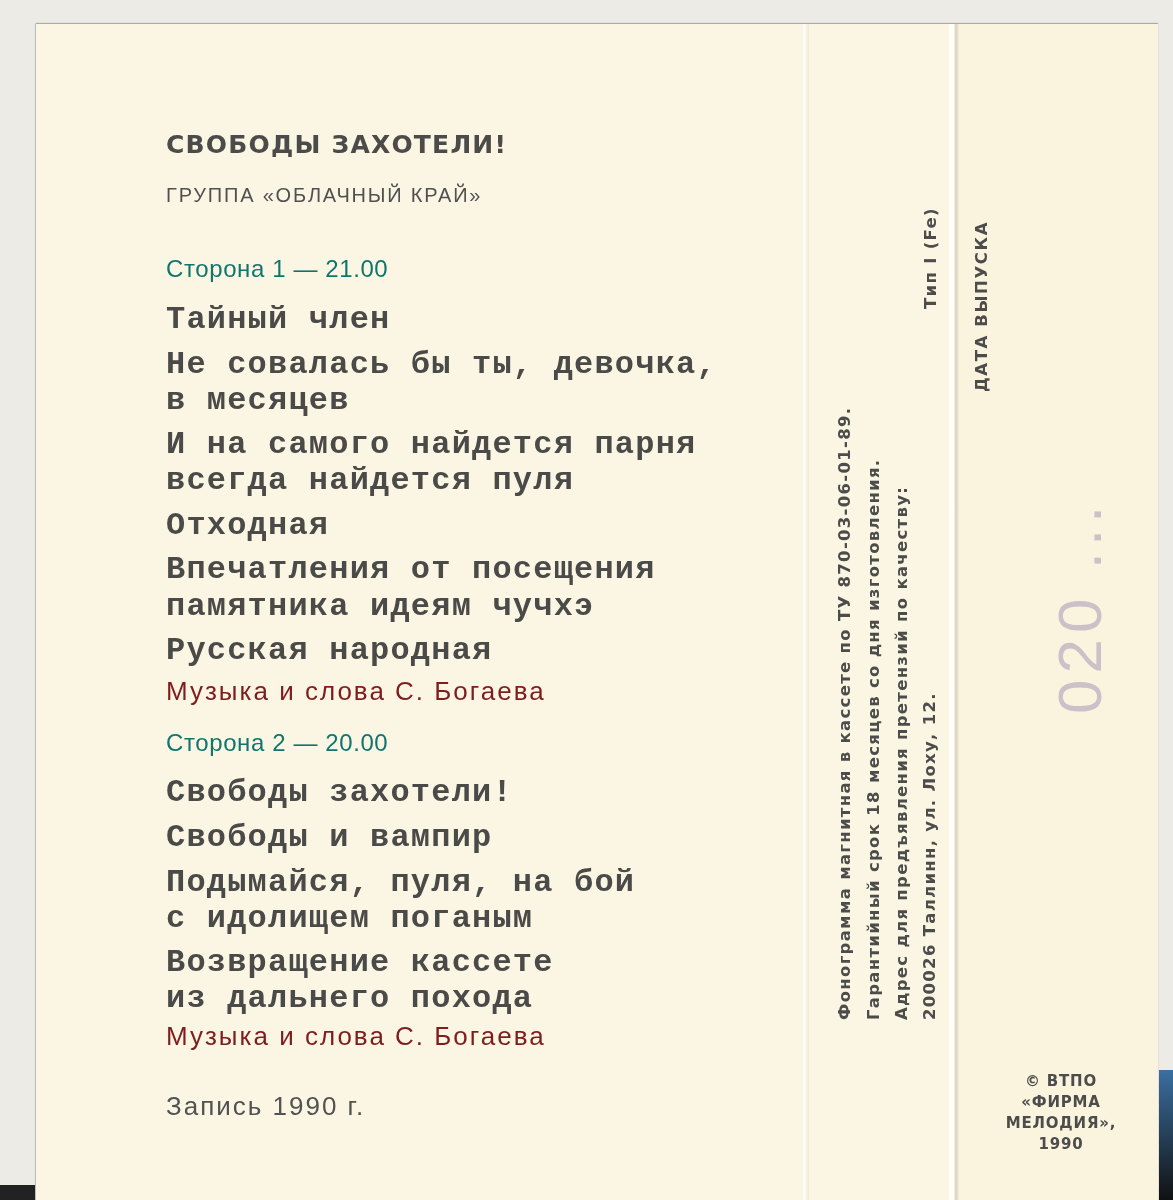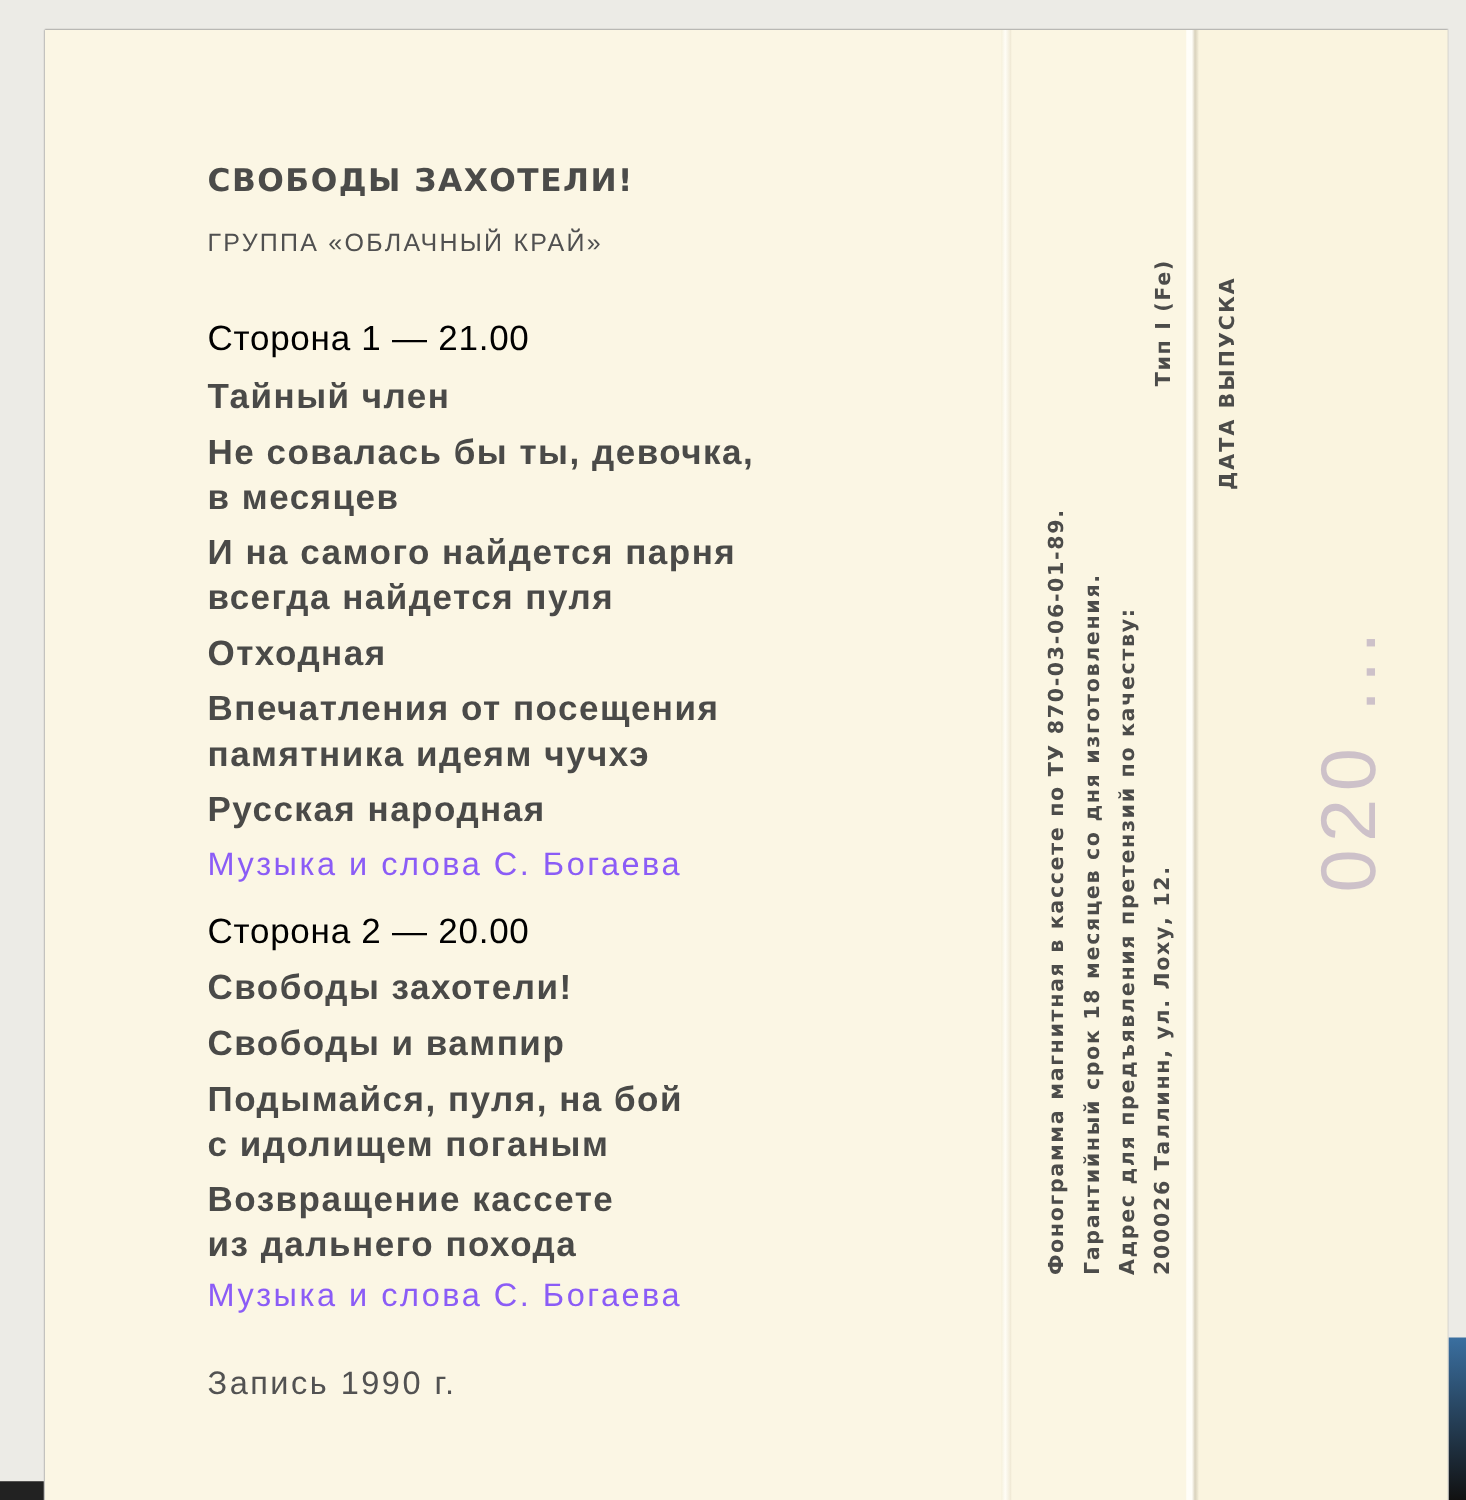--- a/index.html
+++ b/index.html
@@ -50,23 +50,23 @@
   }
   .band-name {
     font-family: "Liberation Sans", sans-serif; font-size: 20px;
     letter-spacing: 1.8px; color: #505050;
     position: absolute; top: 60px; left: 0; white-space: nowrap;
   }
   .line {
     position: absolute; left: 0; white-space: nowrap;
     font-size: 24px; color: #4b4b49;
   }
-  .side-label { font-family: "Liberation Sans", sans-serif; font-size: 28px; letter-spacing: 0.6px; color: #000000; }
-  .track { font-family: Liberation Sans, sans-serif; font-weight: bold; font-size: 28px; letter-spacing: 1.2px; color: #4a4a48; }
-  .credit { font-family: "Liberation Sans", sans-serif; font-size: 26px; letter-spacing: 2px; color: #8b5cf6; text-align: center; }
+  .side-label { font-family: "Liberation Sans", sans-serif; font-size: 24px; letter-spacing: 0.6px; color: #0f766e; }
+  .track { font-family: Liberation Mono, monospace; font-weight: bold; font-size: 32px; letter-spacing: 1.2px; color: #4a4a48; }
+  .credit { font-family: "Liberation Sans", sans-serif; font-size: 26px; letter-spacing: 2px; color: #7f1d1d; text-align: center; }
   .recording { font-family: "Liberation Sans", sans-serif; font-size: 26px; letter-spacing: 2px; color: #525252; }
 
   
   .vert {
     position: absolute; transform-origin: left top; transform: rotate(-90deg);
     white-space: nowrap; color: #4c4c4a;
     font-family: "DejaVu Sans", sans-serif; font-weight: bold;
     font-size: 16.5px; letter-spacing: 1.3px;
   }
   .type-label {
@@ -141,13 +141,19 @@
 
   <div class="vert" style="left:799px; top:996px">Фонограмма магнитная в кассете по ТУ 870-03-06-01-89.</div>
   <div class="vert" style="left:828px; top:996px">Гарантийный срок 18 месяцев со дня изготовления.</div>
   <div class="vert" style="left:856px; top:996px">Адрес для предъявления претензий по качеству:</div>
   <div class="vert" style="left:884px; top:996px">200026 Таллинн, ул. Лоху, 12.</div>
   <div class="type-label" style="left:885px; top:285px">Тип I (Fe)</div>
 
   <div class="release-date" style="left:936px; top:368px">ДАТА ВЫПУСКА</div>
   <div class="stamp" style="left:1008px; top:690px">020 ...</div>
 
+  <div class="copyright">
+    <div>© ВТПО</div>
+    <div>«ФИРМА</div>
+    <div>МЕЛОДИЯ»,</div>
+    <div>1990</div>
+  </div>
 </div>
 
 </body></html>

